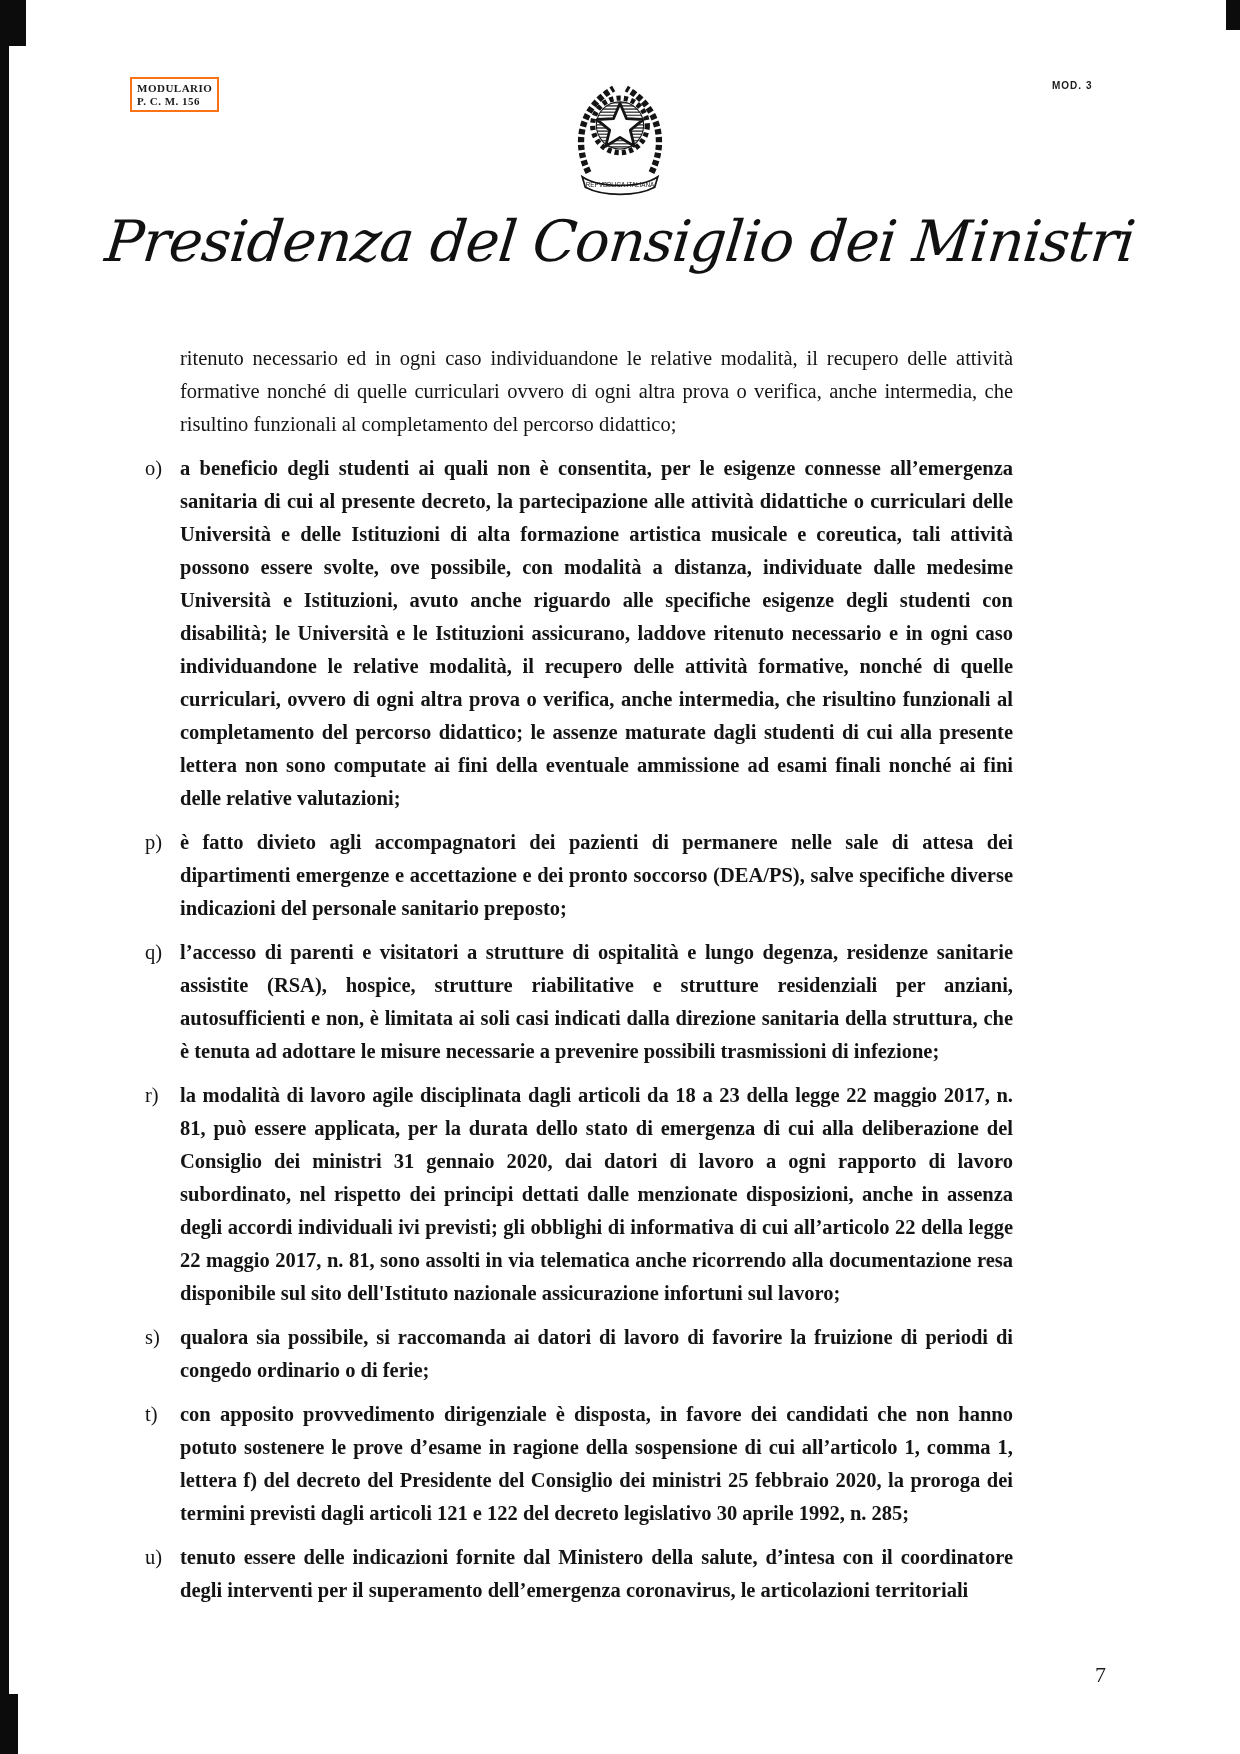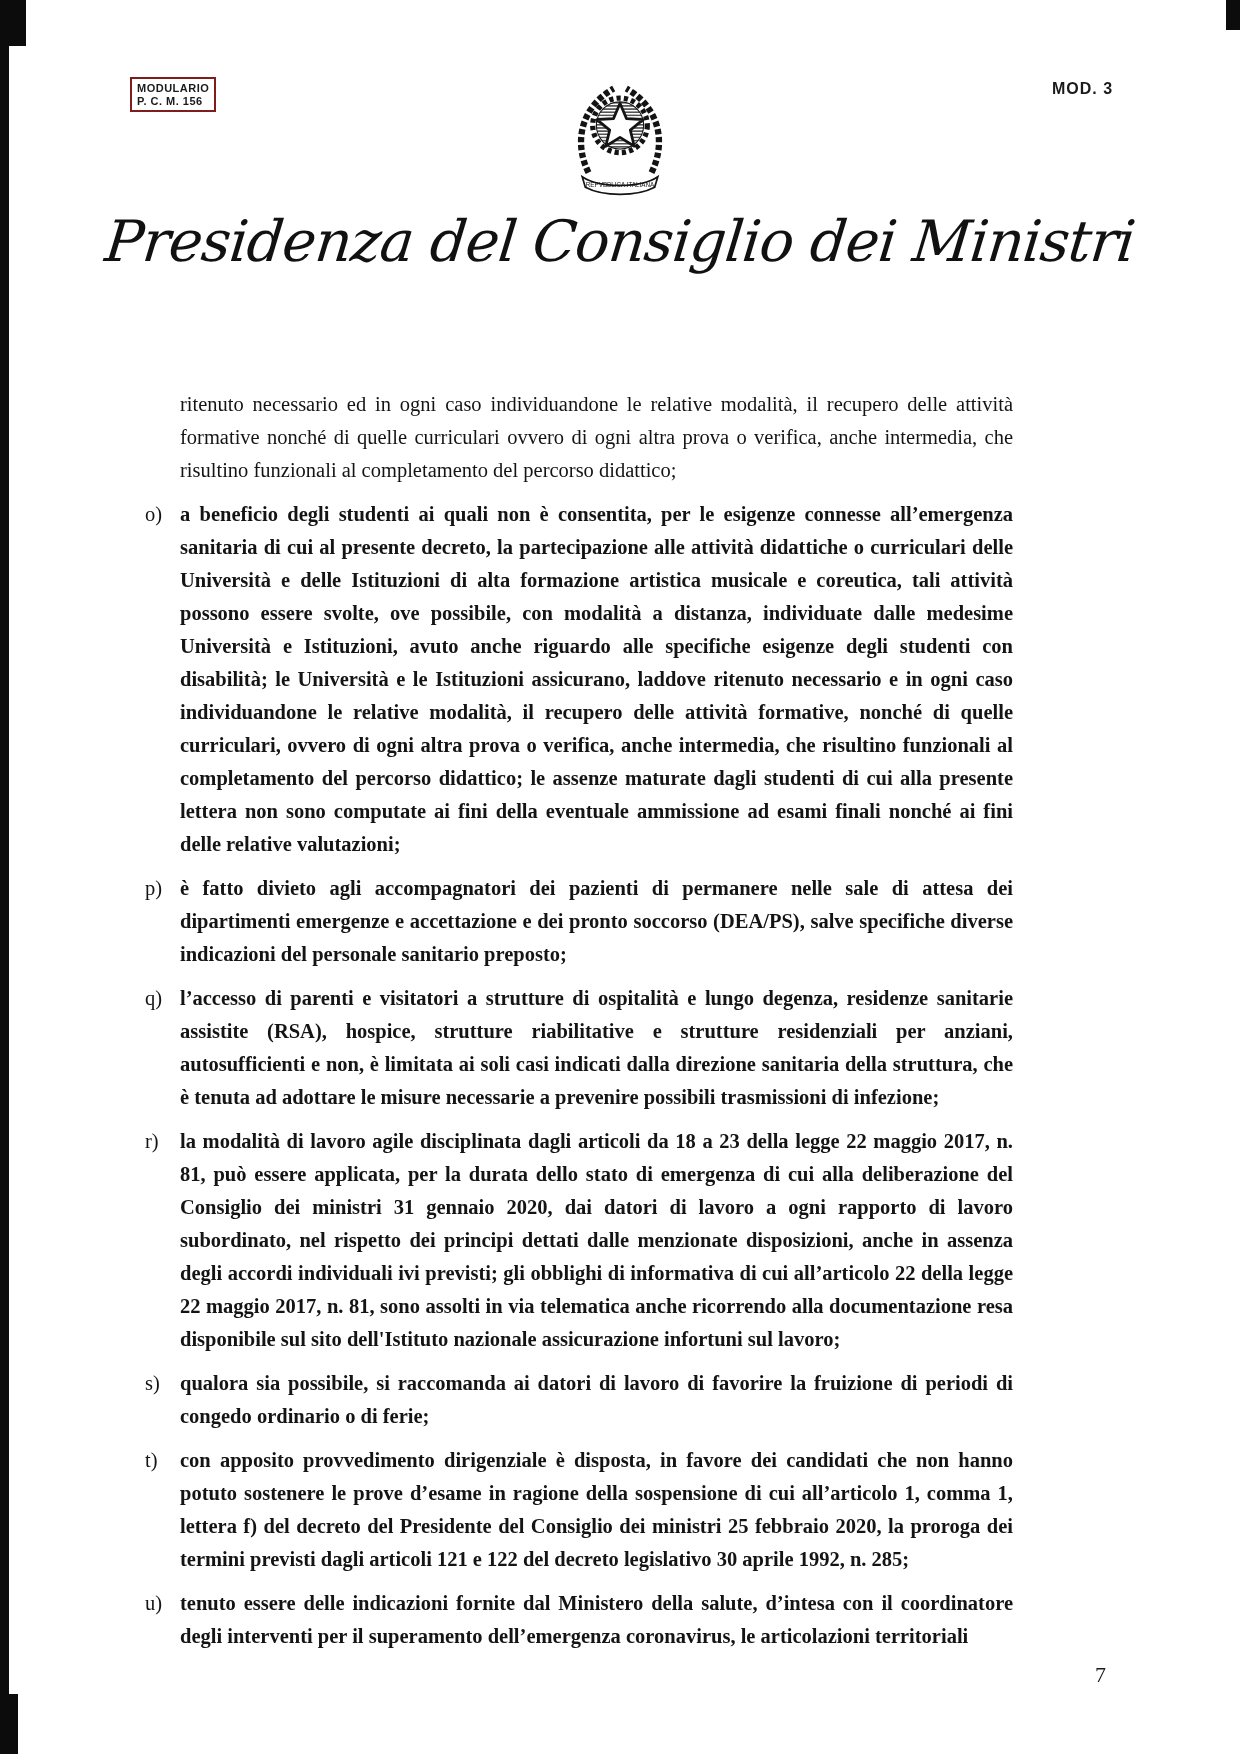--- a/index.html
+++ b/index.html
@@ -12,53 +12,53 @@
     color:#141414;
   }
   
   .edge-left{position:absolute;left:0;top:0;width:9px;height:1754px;background:#0c0c0c;}
   .corner-tl{position:absolute;left:0;top:0;width:26px;height:46px;background:#0c0c0c;}
   .corner-tr{position:absolute;right:0;top:0;width:14px;height:30px;background:#0c0c0c;}
   .corner-bl{position:absolute;left:0;bottom:0;width:18px;height:60px;background:#0c0c0c;}
 
   .stamp{
     position:absolute;left:130px;top:77px;
-    border:2px solid #7f1d1d;
+    border:2px solid #f97316;
     padding:3px 5px 2px 5px;
-    font-family:Liberation Sans, sans-serif;
+    font-family:Liberation Serif, serif;
     font-weight:bold;font-size:11px;line-height:13px;
     letter-spacing:0.5px;color:#1a1a1a;
     text-align:left;
   }
   .stamp span{display:block;white-space:nowrap;}
 
   .mod{
     position:absolute;left:1052px;top:80px;
     font-family:"Liberation Sans", sans-serif;
-    font-weight:bold;font-size:16px;color:#1a1a1a;
+    font-weight:bold;font-size:10px;color:#1a1a1a;
     letter-spacing:1px;white-space:nowrap;
   }
 
   .emblem{position:absolute;left:562px;top:76px;width:116px;height:126px;}
 
   .letterhead{
     position:absolute;left:0;top:208px;width:1240px;
     text-align:center;
     font-family:"DejaVu Serif", serif;
     font-style:italic;
     font-size:57px;
     letter-spacing:-1px;
     transform:skewX(-6deg);
     white-space:nowrap;
     color:#111;
   }
 
   .bodytext{
     position:absolute;left:145px;top:342px;width:868px;
-    font-size:20.5px;line-height:33px;margin-top:46px;
+    font-size:20.5px;line-height:33px;
   }
   .intro{
     margin:0 0 11px 35px;
     text-align:justify;
   }
   .item{display:flex;margin:0 0 11px 0;}
   .item .letter{flex:0 0 35px;}
   .item .text{flex:1;text-align:justify;font-weight:bold;}
 
   .pagenum{

